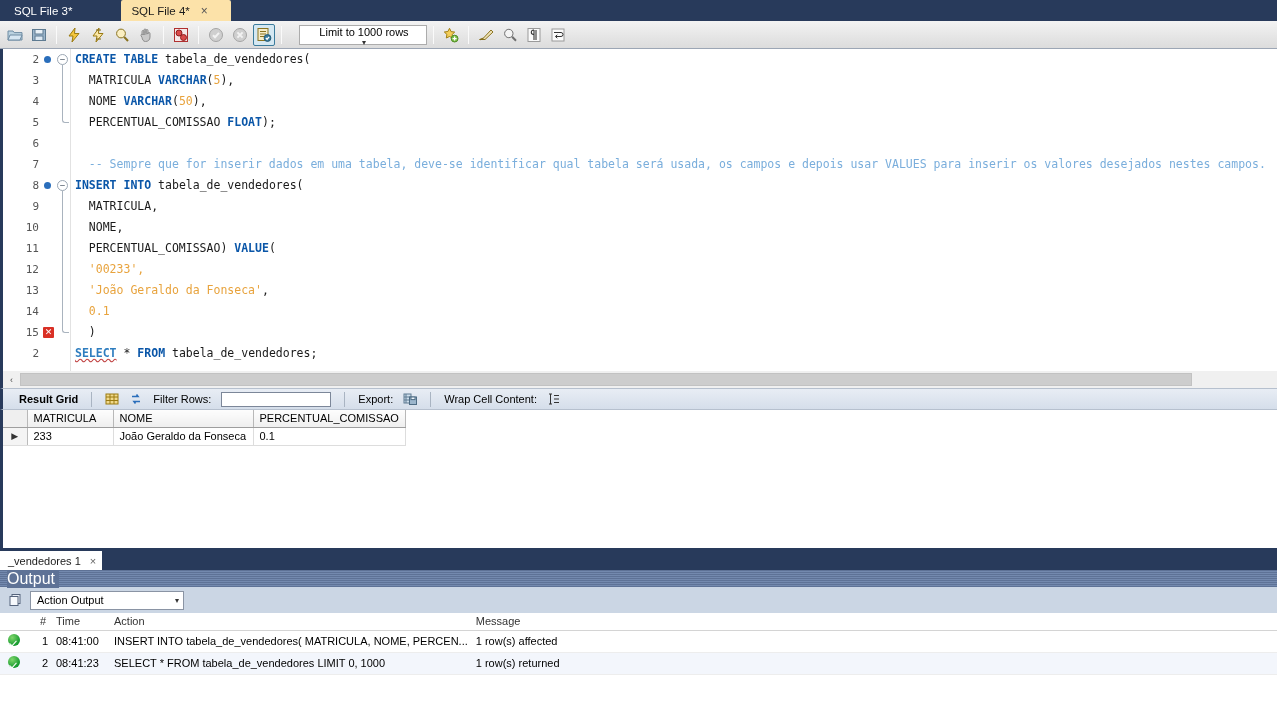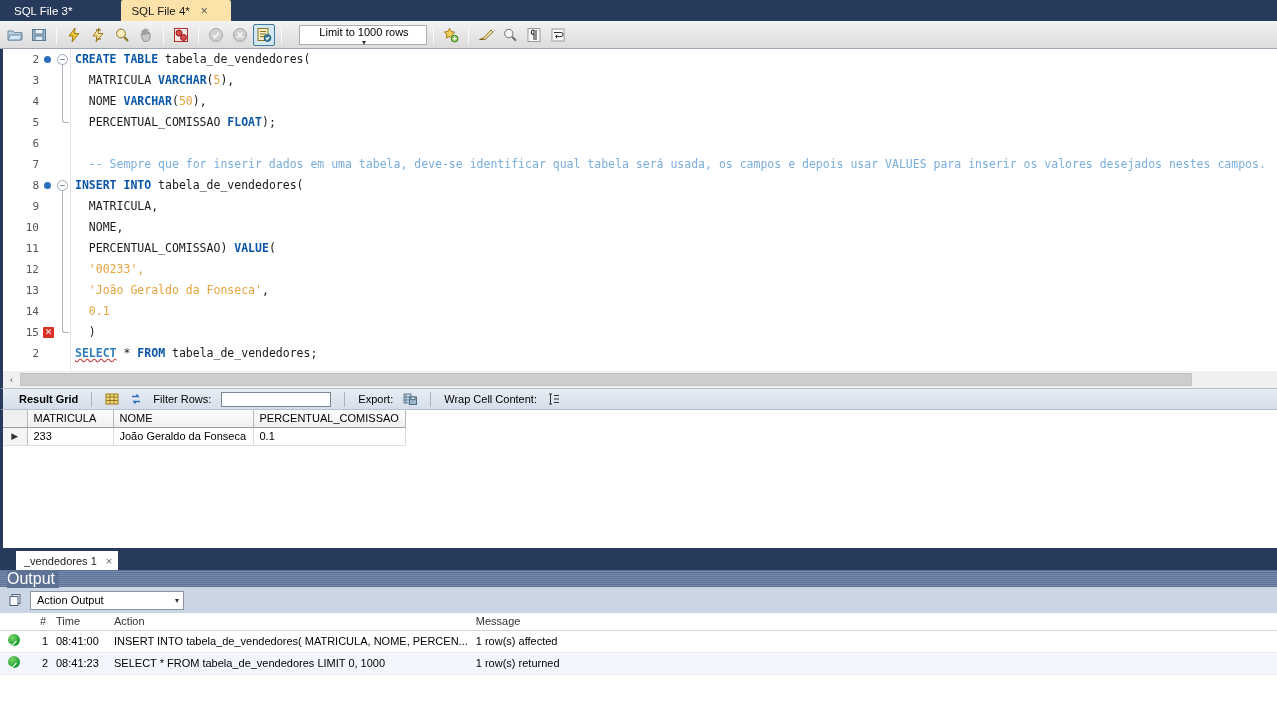--- a/index.html
+++ b/index.html
@@ -256,21 +256,21 @@
     background:#F4F4F4; font-size:9px;
     border-right:1px solid #BBB;
   }
 
   
   .btabstrip {
     height: 22px;
     background: #283A5B;
     display: flex;
     align-items: flex-end;
-    padding-left: 16px;
+    padding-left: 0;
   }
   .btab {
     background: #ffffff;
     color: #1b1b1b;
     height: 19px;
     display: flex; align-items: center;
     padding: 0 4px 0 8px;
     font-size: 11px;
     white-space: nowrap;
   }

